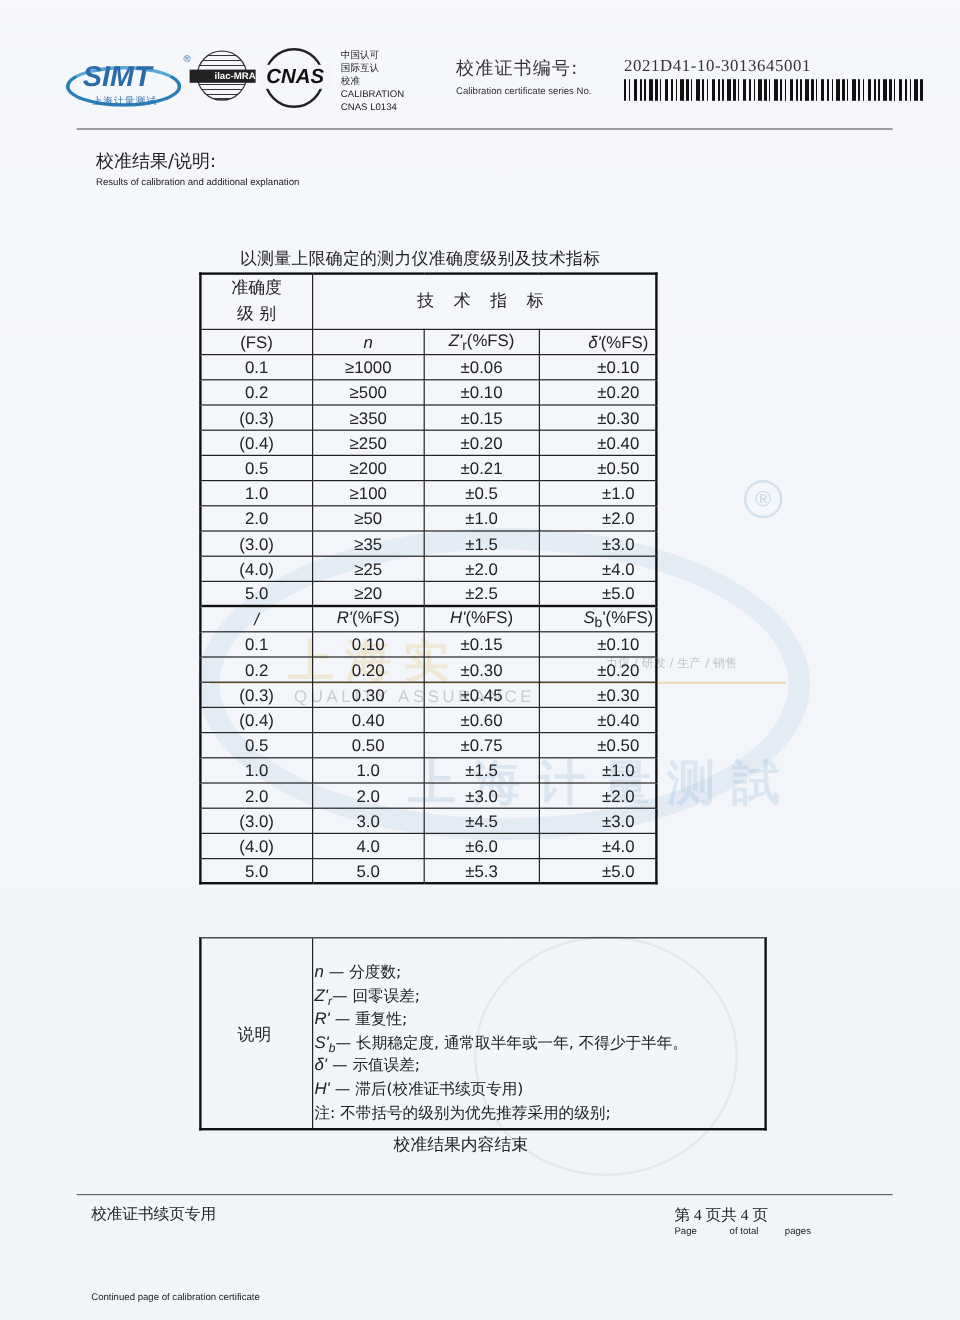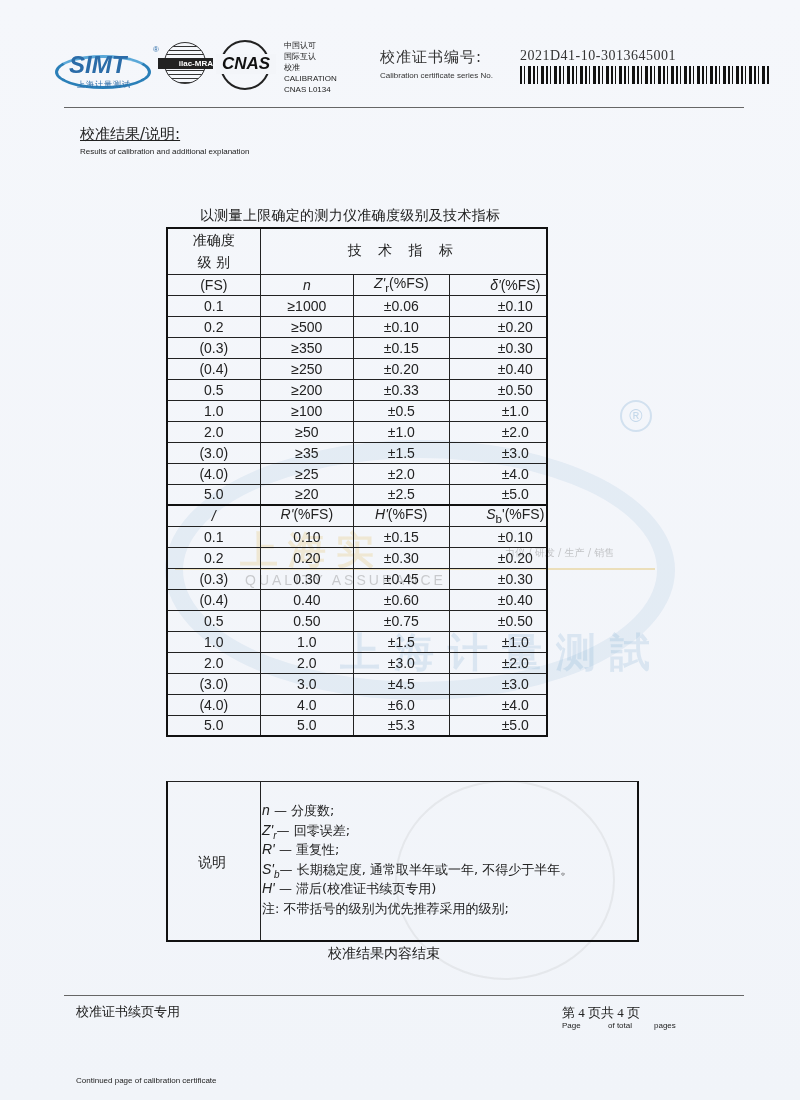--- a/index.html
+++ b/index.html
@@ -30,21 +30,21 @@
   .cnas-info div { white-space: nowrap; }
 
   .cert-label { position: absolute; left: 380px; top: 48px; font: 15px "DejaVu Sans", sans-serif; color: #333; letter-spacing: 1px; }
   .cert-label-en { position: absolute; left: 380px; top: 71px; font: 8px "Liberation Sans", sans-serif; color: #333; }
   .cert-no { position: absolute; left: 520px; top: 48px; font: 14px "Liberation Serif", serif; color: #333; letter-spacing: 0.5px; }
   .barcode { position: absolute; left: 520px; top: 66px; width: 250px; height: 18px;
      background: repeating-linear-gradient(90deg, #111 0 2px, transparent 2px 4px, #111 4px 5px, transparent 5px 8px, #111 8px 11px, transparent 11px 13px); }
 
   .hr { position: absolute; left: 64px; width: 680px; height: 1px; background: #666; }
 
-  .results-title { position: absolute; left: 80px; top: 125px; font: 15px "DejaVu Sans", sans-serif; color: #222; text-decoration: underline; }
+  .results-title { position: absolute; left: 80px; top: 125px; font: 15px "DejaVu Sans", sans-serif; color: #222; }
   .results-en { position: absolute; left: 80px; top: 147px; font: 8px "Liberation Sans", sans-serif; color: #222; }
 
   .table-title { position: absolute; left: 200px; top: 207px; font: 14px "DejaVu Sans", sans-serif; color: #222; letter-spacing: 0.3px; }
 
   
   table.spec { position: absolute; left: 166px; top: 227px; border-collapse: collapse; width: 382px; }
   table.spec td { border: 1px solid #222; text-align: center; font: 14px "Liberation Sans", sans-serif; color: #222; height: 21px; padding: 0; }
   table.spec tr.hdr1 td { height: 46px; }
   table.spec td.c0 { width: 94px; text-align: center; }
   table.spec td.c1 { width: 94px; }
@@ -171,21 +171,21 @@
         </tr>
         <tr>
           <td class="c0 thick-l">(0.4)</td>
           <td class="c1">≥250</td>
           <td class="c2">±0.20</td>
           <td class="c3 thick-r">±0.40</td>
         </tr>
         <tr>
           <td class="c0 thick-l">0.5</td>
           <td class="c1">≥200</td>
-          <td class="c2">±0.33</td>
+          <td class="c2">±0.21</td>
           <td class="c3 thick-r">±0.50</td>
         </tr>
         <tr>
           <td class="c0 thick-l">1.0</td>
           <td class="c1">≥100</td>
           <td class="c2">±0.5</td>
           <td class="c3 thick-r">±1.0</td>
         </tr>
         <tr>
           <td class="c0 thick-l">2.0</td>
@@ -281,20 +281,21 @@
   </table>
 
   <div class="notes">
     <div class="lbl-col"></div>
     <div class="lbl">说明</div>
     <div class="lines" id="noteLines">
         <div><span class="sym">n</span><sub class="sym" style="font-size:10px"></sub><span> — 分度数;</span></div>
         <div><span class="sym">Z'</span><sub class="sym" style="font-size:10px">r</sub><span>— 回零误差;</span></div>
         <div><span class="sym">R'</span><sub class="sym" style="font-size:10px"></sub><span> — 重复性;</span></div>
         <div><span class="sym">S'</span><sub class="sym" style="font-size:10px">b</sub><span>— 长期稳定度, 通常取半年或一年, 不得少于半年。</span></div>
+        <div><span class="sym">δ'</span><sub class="sym" style="font-size:10px"></sub><span> — 示值误差;</span></div>
         <div><span class="sym">H'</span><sub class="sym" style="font-size:10px"></sub><span> — 滞后(校准证书续页专用)</span></div>
         <div><span class="sym"></span><sub class="sym" style="font-size:10px"></sub><span>注: 不带括号的级别为优先推荐采用的级别;</span></div>
       </div>
   </div>
 
   <div class="end-text">校准结果内容结束</div>
 
   <div class="hr" style="top:995px"></div>
 
   <div class="foot-l">校准证书续页专用</div>

